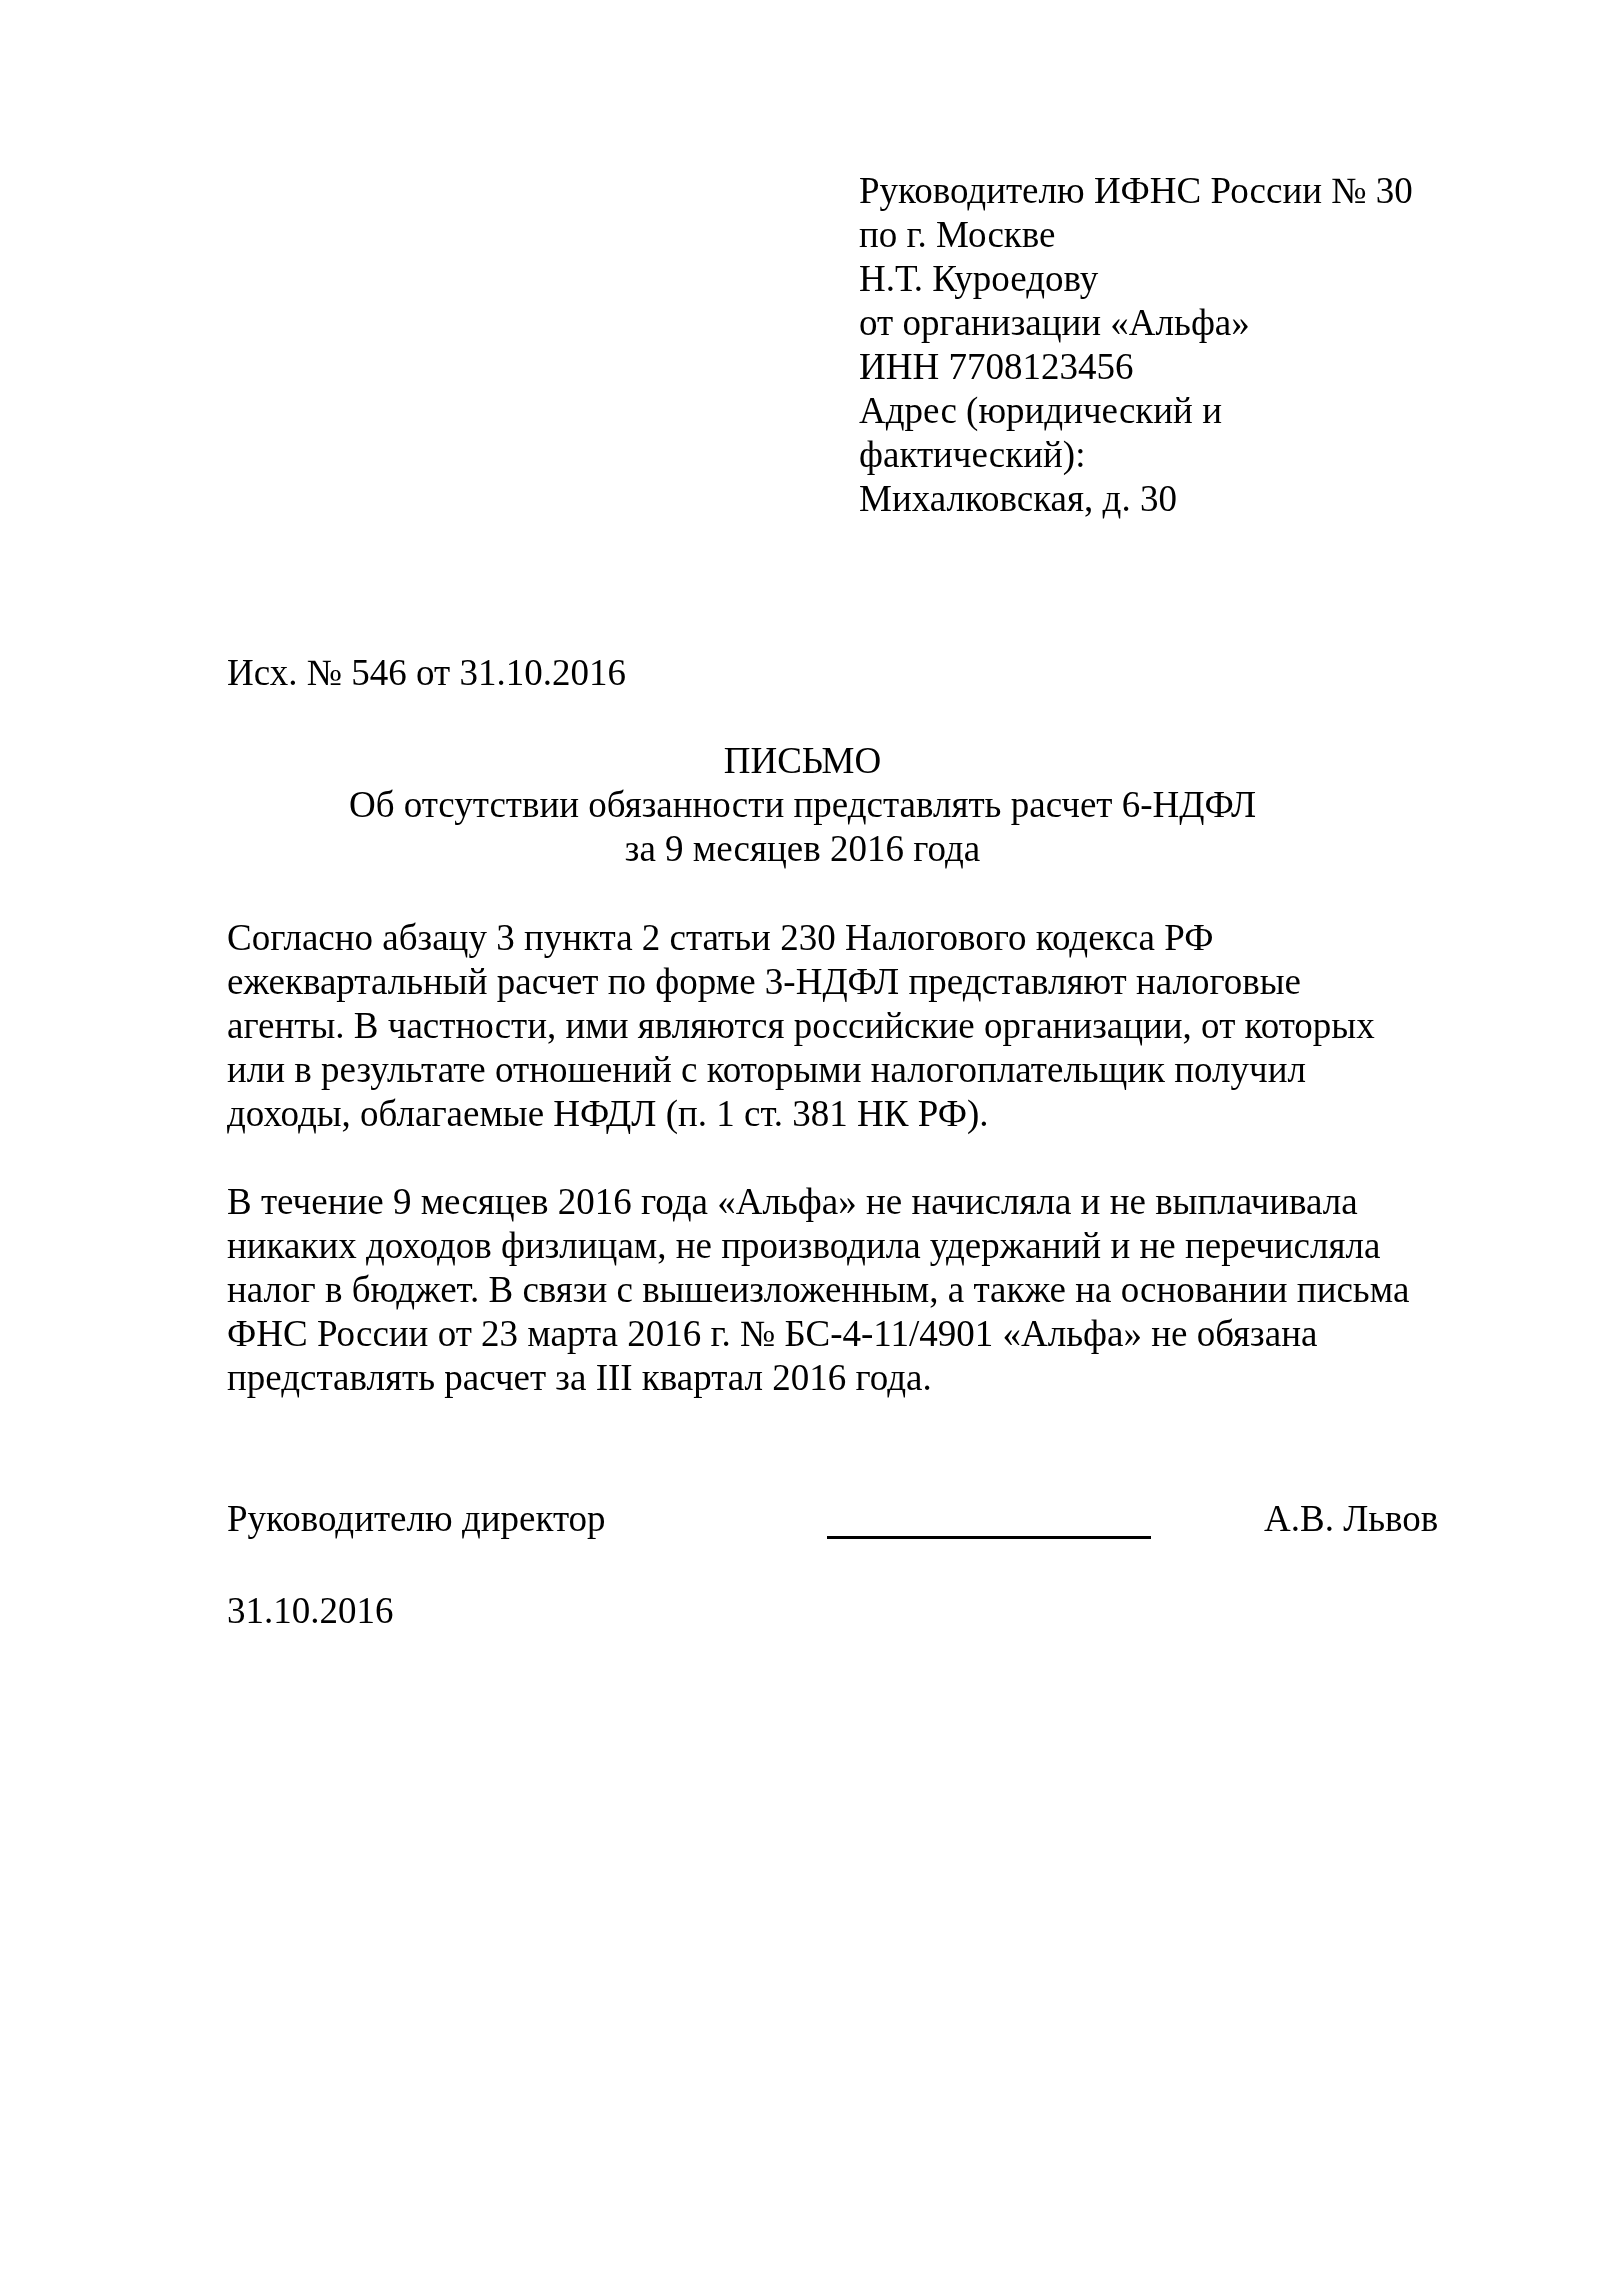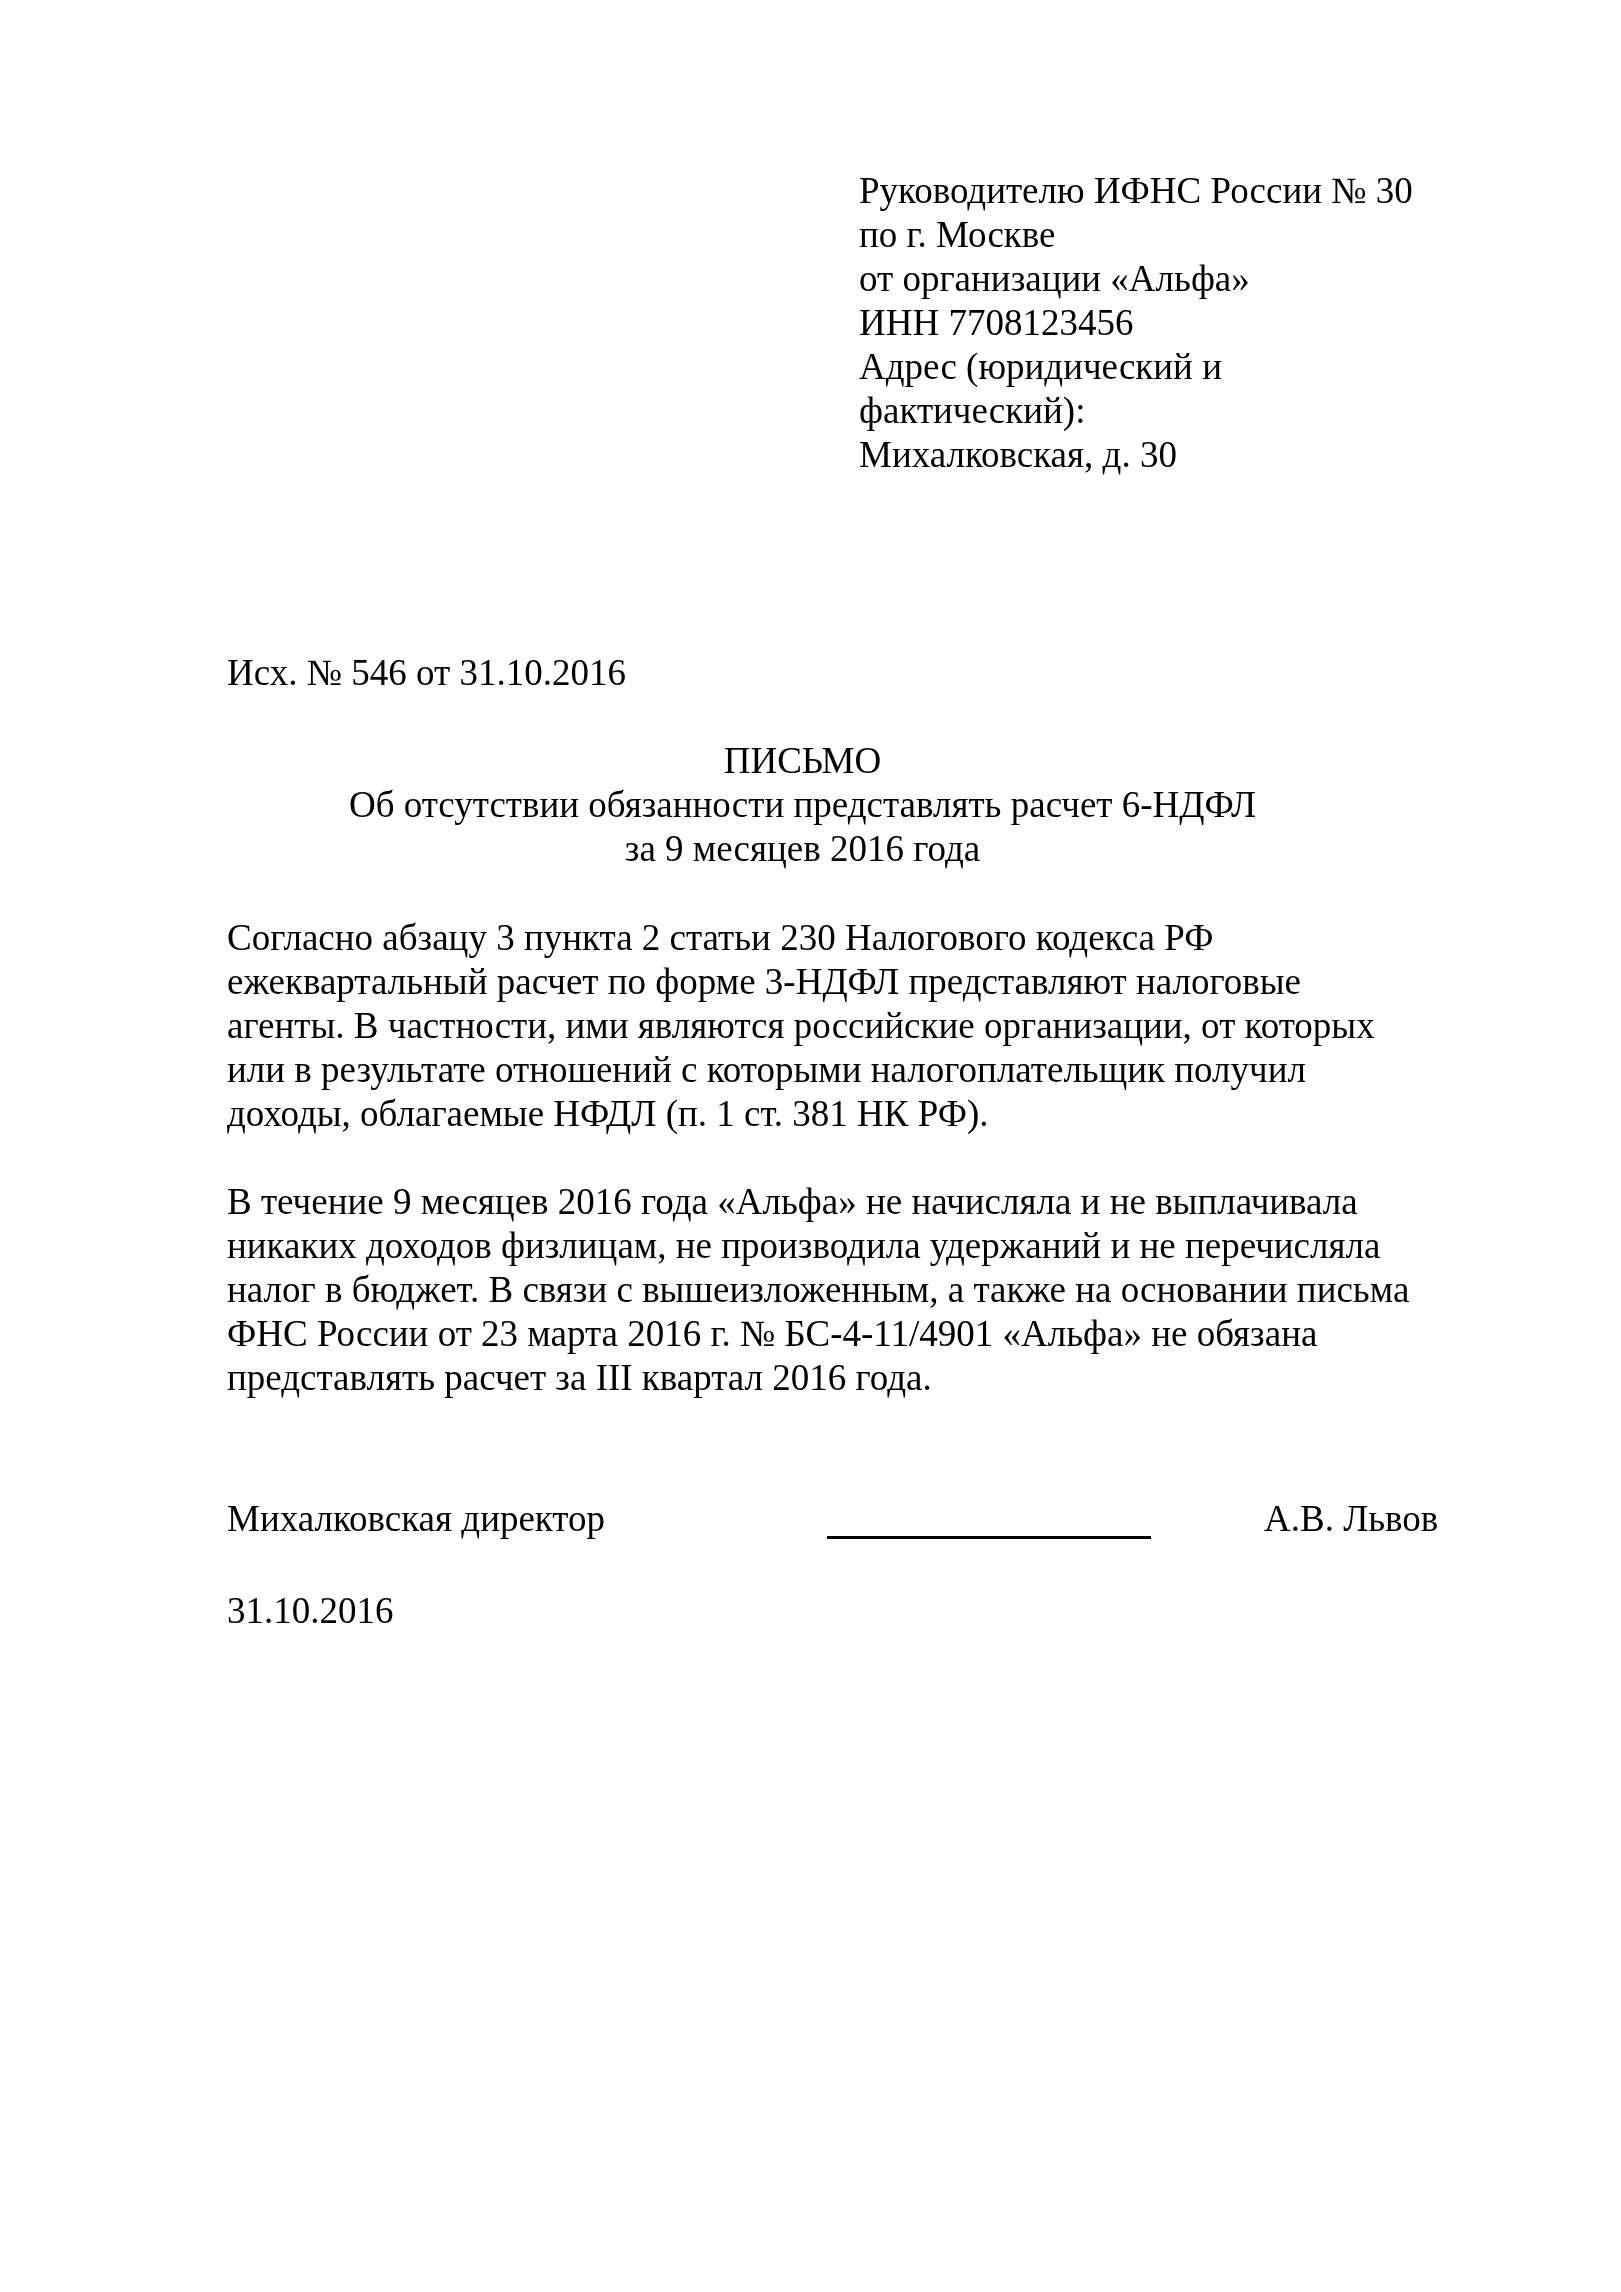--- a/index.html
+++ b/index.html
@@ -31,20 +31,21 @@
   .date-line   { left: 189px;  top: 1589px; }
 </style>
 </head>
 <body>
 
 <div class="page">
 
   <div class="abs recipient">
     <div>Руководителю ИФНС России № 30</div>
     <div>по г. Москве</div>
+    <div>Н.Т. Куроедову</div>
     <div>от организации «Альфа»</div>
     <div>ИНН 7708123456</div>
     <div>Адрес (юридический и</div>
     <div>фактический):</div>
     <div>Михалковская, д. 30</div>
   </div>
 
   <div class="abs ref-line">Исх. № 546 от 31.10.2016</div>
 
   <div class="abs title-block">
@@ -62,20 +63,20 @@
   </div>
 
   <div class="abs para-2">
     <div>В течение 9 месяцев 2016 года «Альфа» не начисляла и не выплачивала</div>
     <div>никаких доходов физлицам, не производила удержаний и не перечисляла</div>
     <div>налог в бюджет. В связи с вышеизложенным, а также на основании письма</div>
     <div>ФНС России от 23 марта 2016 г. № БС-4-11/4901 «Альфа» не обязана</div>
     <div>представлять расчет за III квартал 2016 года.</div>
   </div>
 
-  <div class="abs sig-title">Михалковская директор</div>
+  <div class="abs sig-title">Руководителю директор</div>
   <div class="abs sig-line"></div>
   <div class="abs sig-name">А.В. Львов</div>
 
   <div class="abs date-line">31.10.2016</div>
 
 </div>
 
 
 </body></html>

